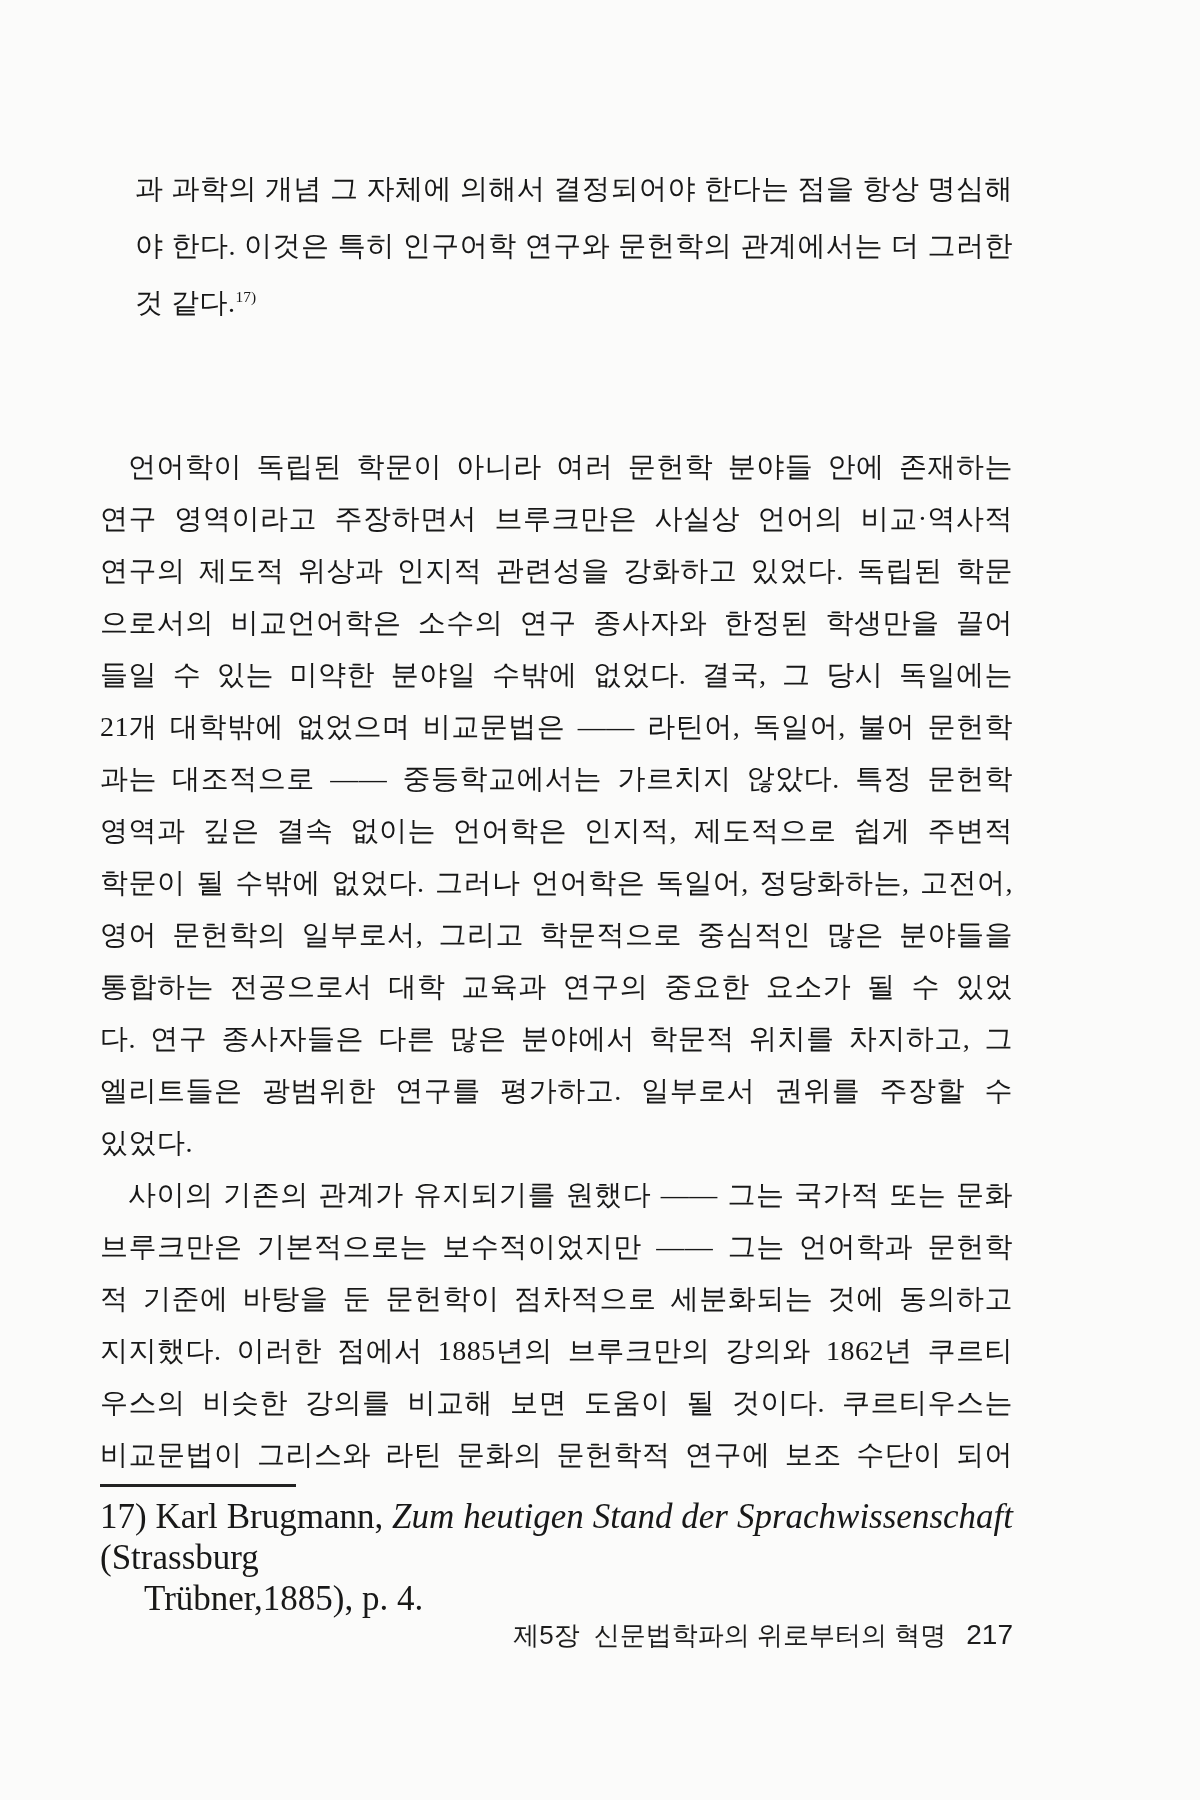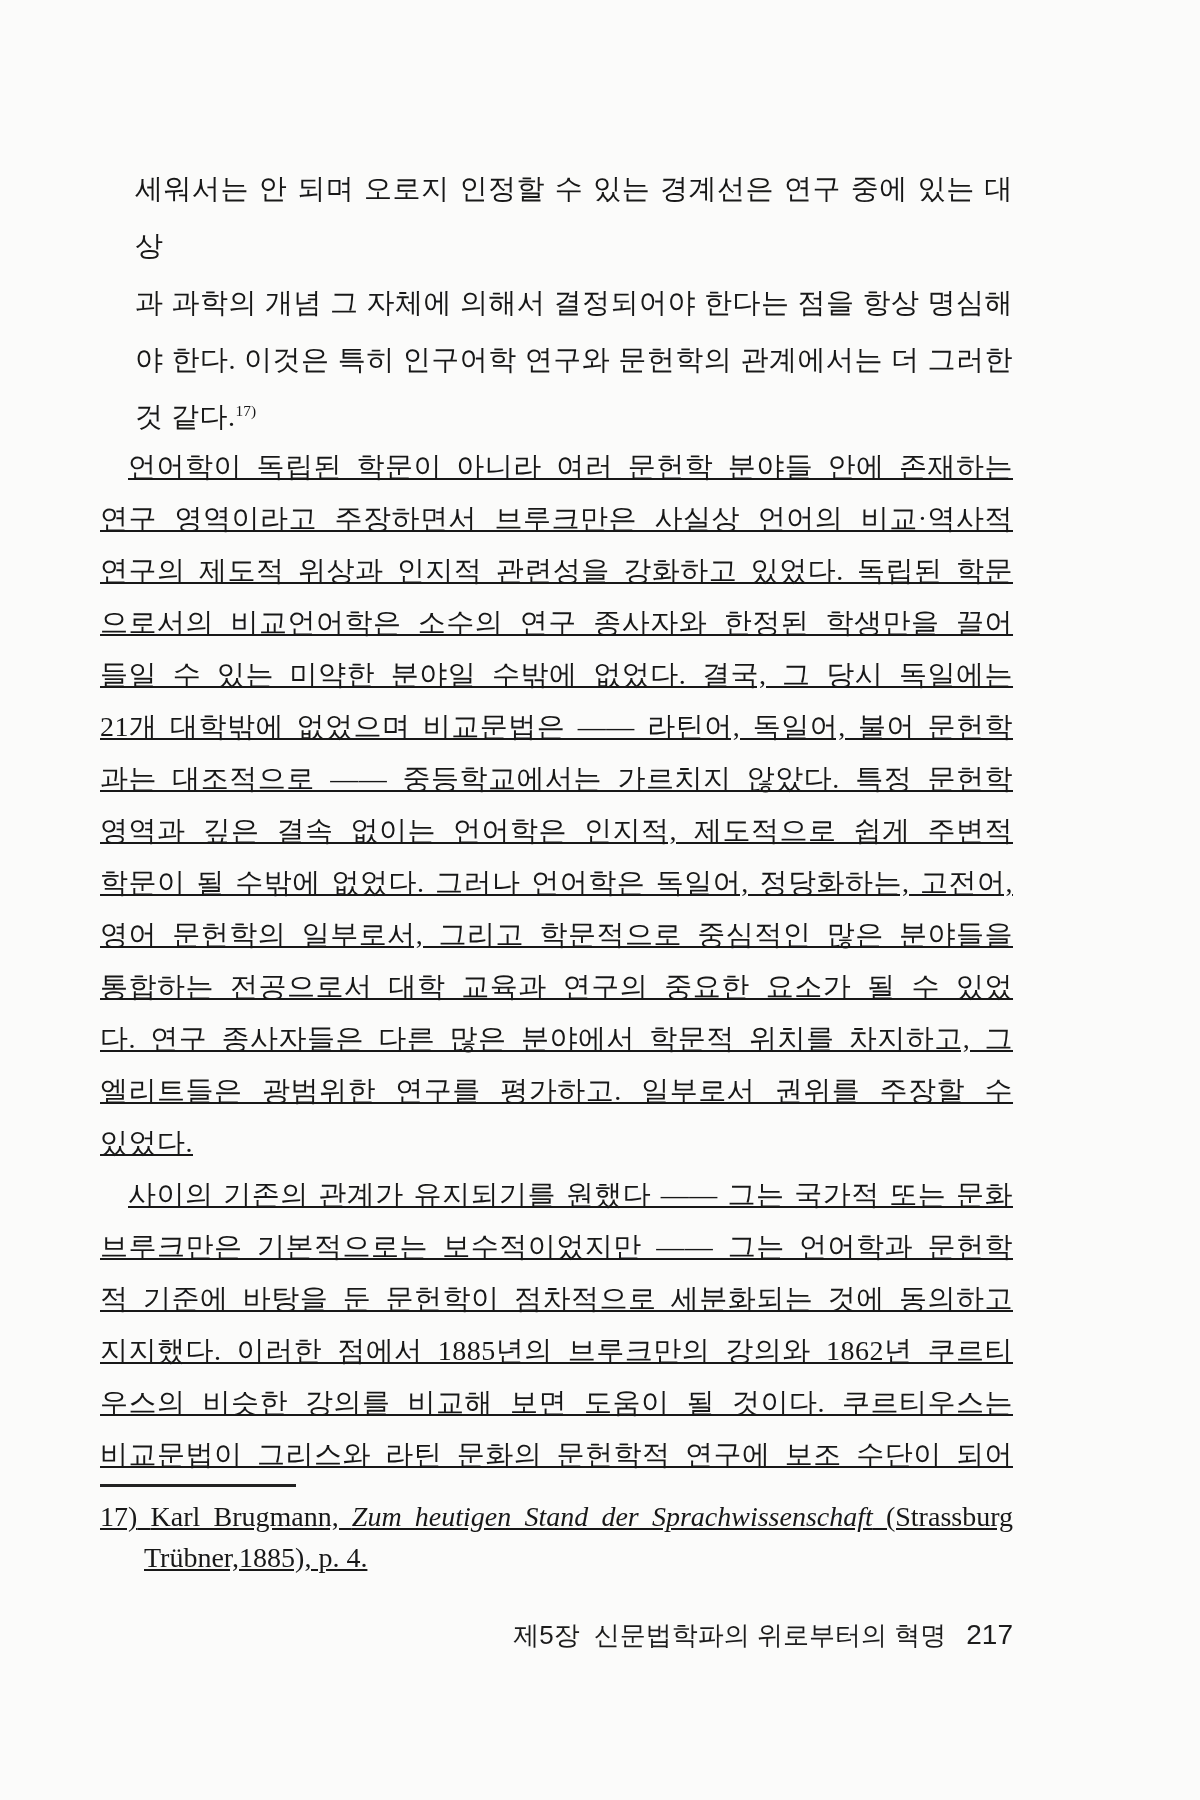--- a/index.html
+++ b/index.html
@@ -40,40 +40,38 @@
     width: 913px;
     font-size: 28px;
     line-height: 52px;
     letter-spacing: 0.5px;
   }
   .para-1 { top: 441px; }
   .para-2 { top: 1169px; }
   .para .line {
     text-align: justify;
     text-align-last: justify;
-    text-decoration: underline;
   }
   .para .line:first-child { text-indent: 28px; }
   .para .line-last { text-align: left; text-align-last: left; }
   
   .footnote-rule {
     position: absolute;
     top: 1484px;
     left: 100px;
     width: 196px;
     border-top: 3px solid #222;
   }
   .footnote {
     position: absolute;
     top: 1496px;
     left: 100px;
     width: 913px;
-    font-size: 28px;
+    font-size: 35px;
     line-height: 41px;
-    text-decoration: underline;
   }
   .footnote .fn-line1 {
     text-align: justify;
     text-align-last: justify;
   }
   .footnote .fn-line2 { padding-left: 44px; text-align: left; }
   .fn-title { font-style: italic; }
   
   .footer {
     position: absolute;
@@ -90,21 +88,20 @@
   .footer .chapter-title { margin-right: 20px; }
   .footer .page-number { font-size: 28px; }
 </style>
 </head>
 <body>
 
 <div class="page">
 
   <div class="quote">
     <div>
-        <div class="line">세워서는 안 되며 오로지 인정할 수 있는 경계선은 연구 중에 있는 대상</div>
         <div class="line">과 과학의 개념 그 자체에 의해서 결정되어야 한다는 점을 항상 명심해</div>
         <div class="line">야 한다. 이것은 특히 인구어학 연구와 문헌학의 관계에서는 더 그러한</div>
       </div>
     <div class="line line-last"><span>것 같다.</span><sup class="fn-ref">17)</sup></div>
   </div>
 
   <div class="para para-1">
     <div>
         <div class="line">언어학이 독립된 학문이 아니라 여러 문헌학 분야들 안에 존재하는</div>
         <div class="line">연구 영역이라고 주장하면서 브루크만은 사실상 언어의 비교·역사적</div>

